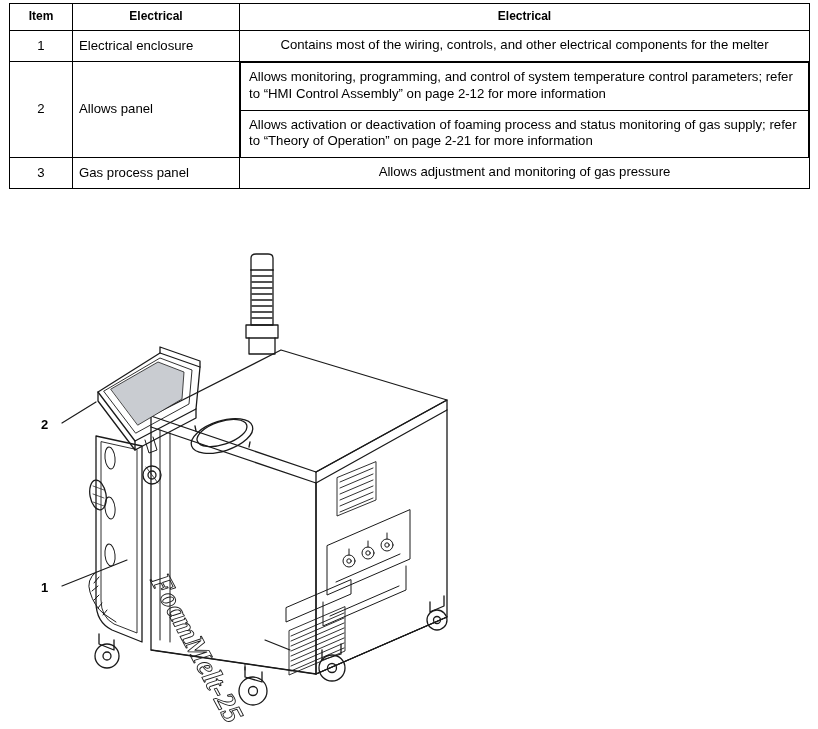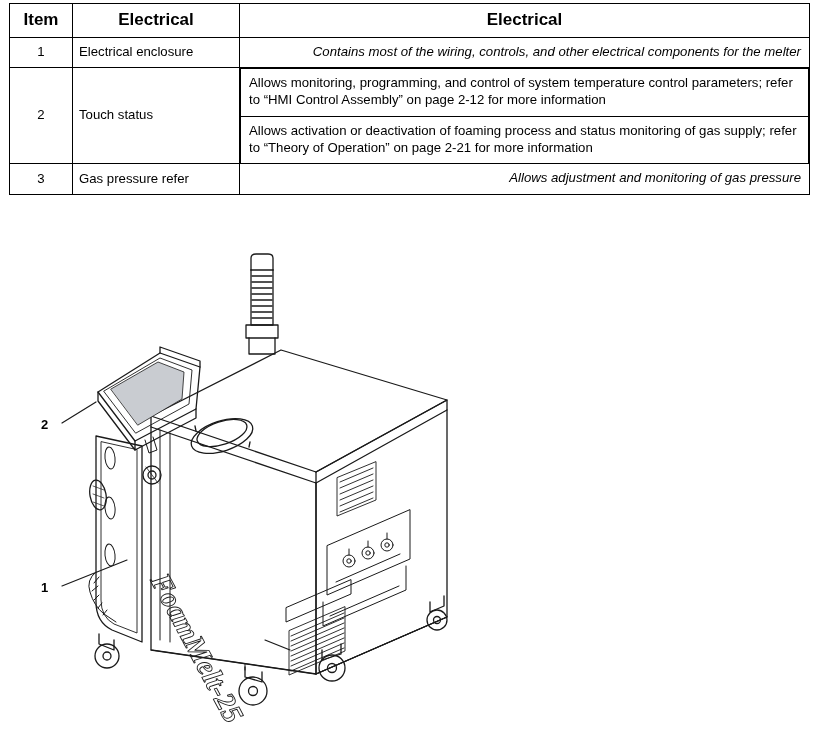--- a/index.html
+++ b/index.html
@@ -37,38 +37,37 @@
     border: 1px solid #000000;
     font-size: 13.2px;
     line-height: 1.27;
     vertical-align: middle;
   }
   table.components thead th {
     background: #ffffff;
     font-weight: bold;
     text-align: center;
     padding: 5px 4px 6px 4px;
-    font-size: 17px;
+    font-size: 12px;
   }
   col.c-item { width: 63px; }
   col.c-comp { width: 167px; }
   col.c-desc { width: 570px; }
 
   td.item-cell {
     text-align: center;
     padding: 6px 4px;
   }
   td.comp-cell {
     text-align: left;
     padding: 6px 6px;
   }
   td.desc-cell {
-    text-align: right;
+    text-align: center;
     padding: 6px 8px 7px 8px;
-    font-style: italic;
   }
   .inner-desc {
     width: 100%;
     border-collapse: collapse;
     table-layout: fixed;
   }
   .inner-desc td {
     border: none;
     border-bottom: 1px solid #000000;
     padding: 6px 8px 7px 8px;
@@ -118,37 +117,37 @@
         </tr>
       </thead>
       <tbody>
         <tr>
           <td class="item-cell">1</td>
           <td class="comp-cell">Electrical enclosure</td>
           <td class="desc-cell">Contains most of the wiring, controls, and other electrical components for the melter</td>
         </tr>
         <tr>
           <td class="item-cell">2</td>
-          <td class="comp-cell">Touch status</td>
+          <td class="comp-cell">Allows panel</td>
           <td class="nopad">
             <table class="inner-desc">
               <tbody>
                   <tr>
                 <td>Allows monitoring, programming, and control of system temperature control parameters; refer to “HMI Control Assembly” on page 2-12 for more information</td>
               </tr>
               <tr>
                 <td>Allows activation or deactivation of foaming process and status monitoring of gas supply; refer to “Theory of Operation” on page 2-21 for more information</td>
               </tr>
             </tbody>
               </table>
           </td>
         </tr>
         <tr>
           <td class="item-cell">3</td>
-          <td class="comp-cell">Gas pressure refer</td>
+          <td class="comp-cell">Gas process panel</td>
           <td class="desc-cell">Allows adjustment and monitoring of gas pressure</td>
         </tr>
       </tbody>
     </table>
   </div>
 
   <div class="figure">
     <span class="callout-label" id="callout-2">2</span>
     <span class="callout-label" id="callout-1">1</span>
 

